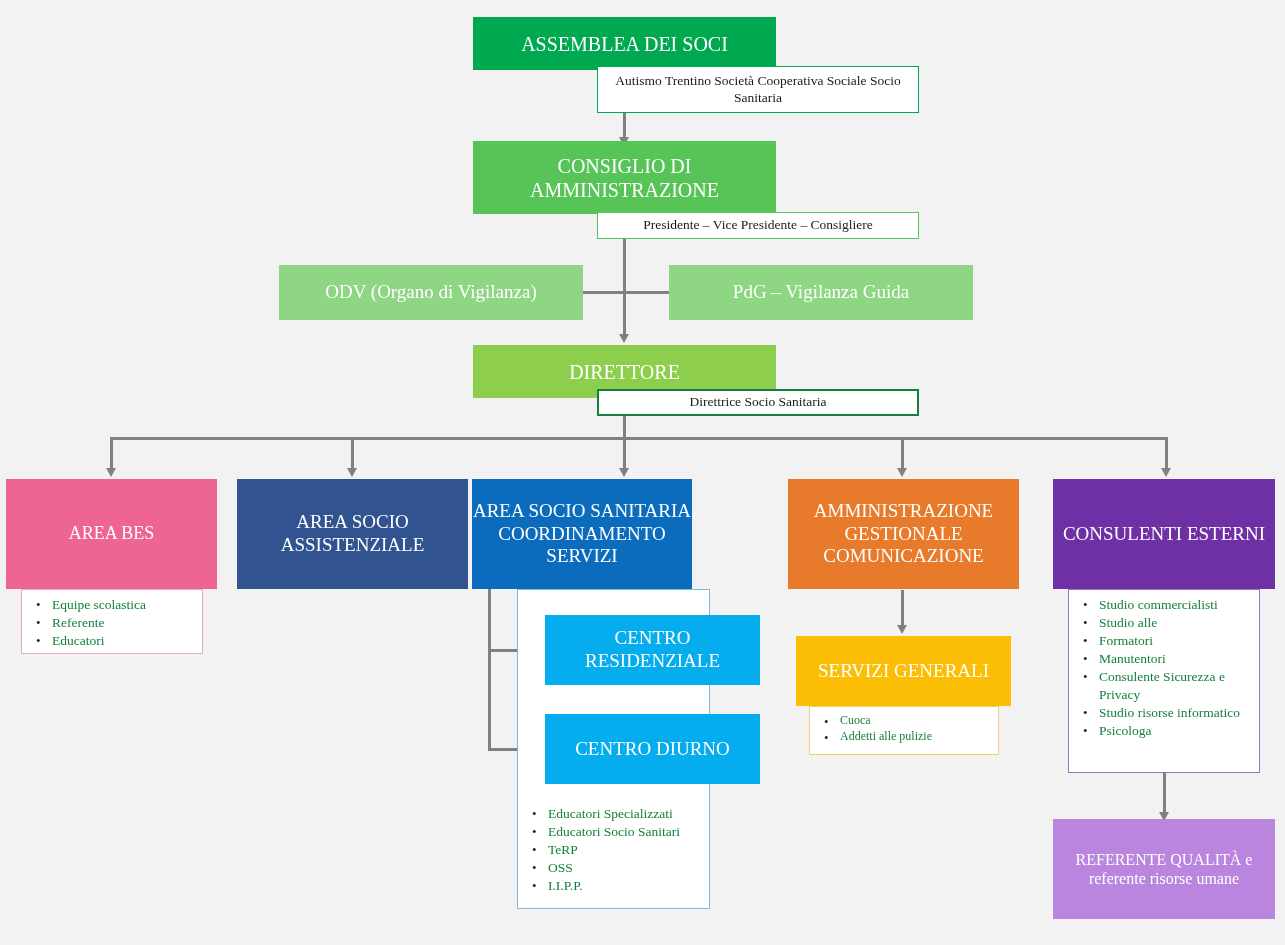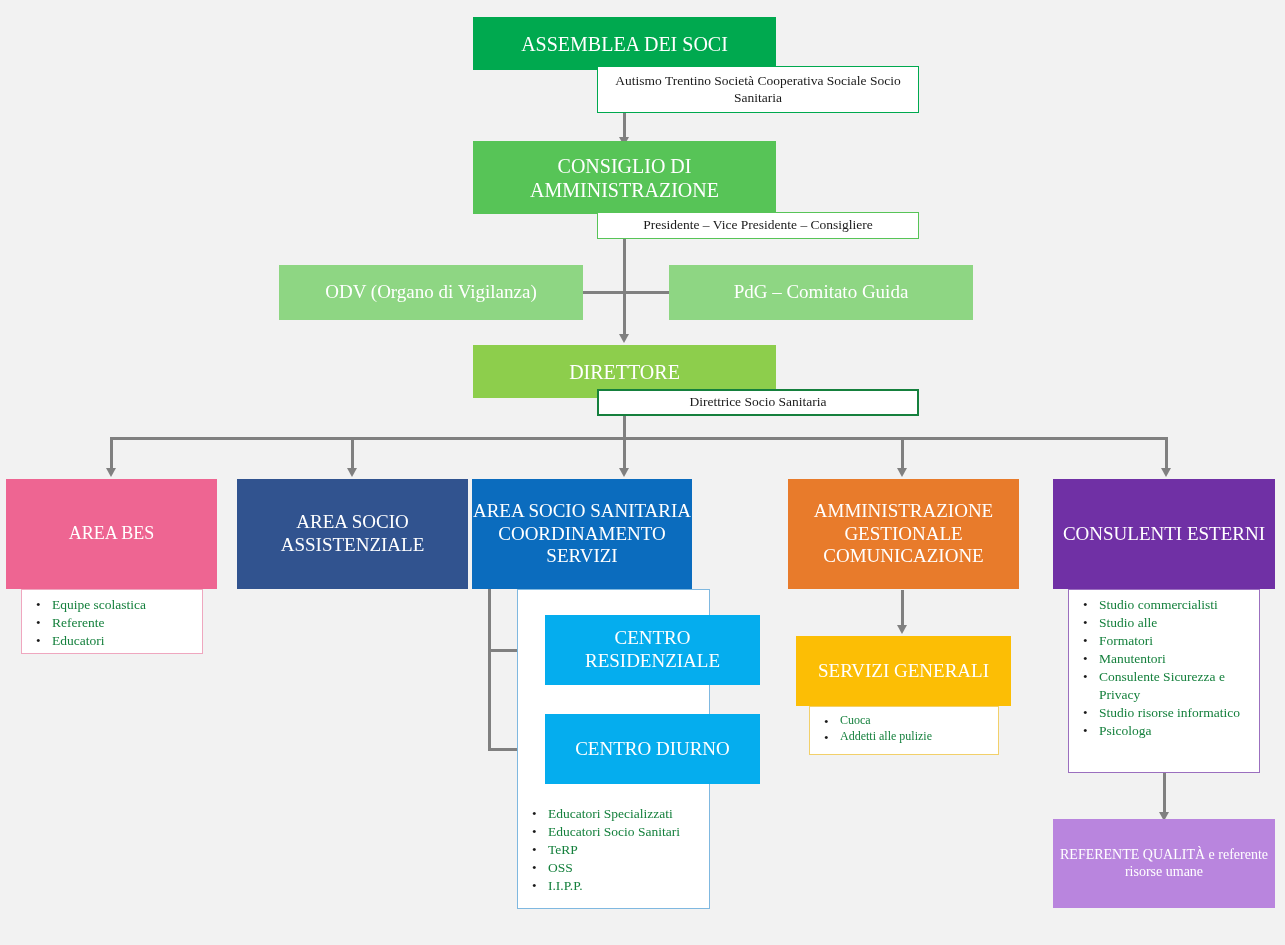--- a/index.html
+++ b/index.html
@@ -153,21 +153,21 @@
 
   <div class="note" style="left:597px; top:212px; width:322px; height:27px; border:1px solid #57C457; font-size:13.5px; padding:0 10px;">
     <span>Presidente – Vice Presidente – Consigliere</span>
   </div>
 
   <div class="box" style="left:279px; top:265px; width:304px; height:55px; background:#8ED683; font-size:19px;">
     <span>ODV (Organo di Vigilanza)</span>
   </div>
 
   <div class="box" style="left:669px; top:265px; width:304px; height:55px; background:#8ED683; font-size:19px;">
-    <span>PdG – Comitato Guida</span>
+    <span>PdG – Vigilanza Guida</span>
   </div>
 
   <div class="box" style="left:473px; top:345px; width:303px; height:53px; background:#8DCE4C; font-size:20px;">
     <span>DIRETTORE</span>
   </div>
 
   <div class="note" style="left:597px; top:389px; width:322px; height:27px; border:2px solid #15803d; font-size:13.5px; padding:0 10px;">
     <span>Direttrice Socio Sanitaria</span>
   </div>
 
@@ -225,17 +225,17 @@
     <ul>
       <li>Studio commercialisti</li>
       <li>Studio alle</li>
       <li>Formatori</li>
       <li>Manutentori</li>
       <li>Consulente Sicurezza e Privacy</li>
       <li>Studio risorse informatico</li>
       <li>Psicologa</li>
     </ul>
   </div>
-  <div class="box" style="left:1053px; top:819px; width:222px; height:89px; background:#B985DE; font-size:14px;">
+  <div class="box" style="left:1053px; top:819px; width:222px; height:100px; background:#B985DE; font-size:16px;">
     <span>REFERENTE QUALITÀ e referente risorse umane</span>
   </div>
 
 </div>
 
 </body></html>

